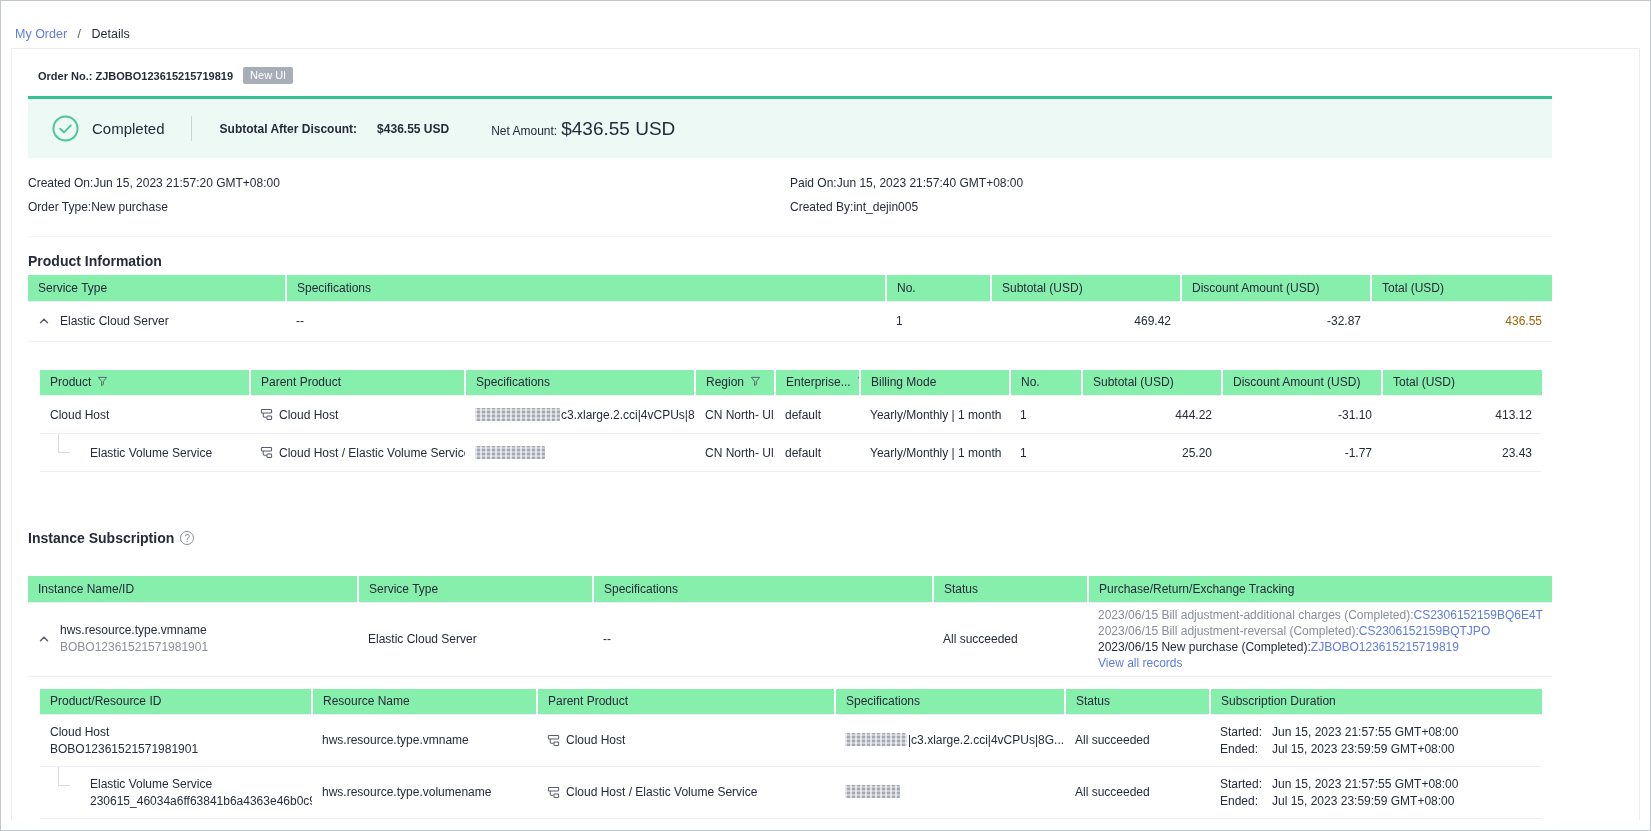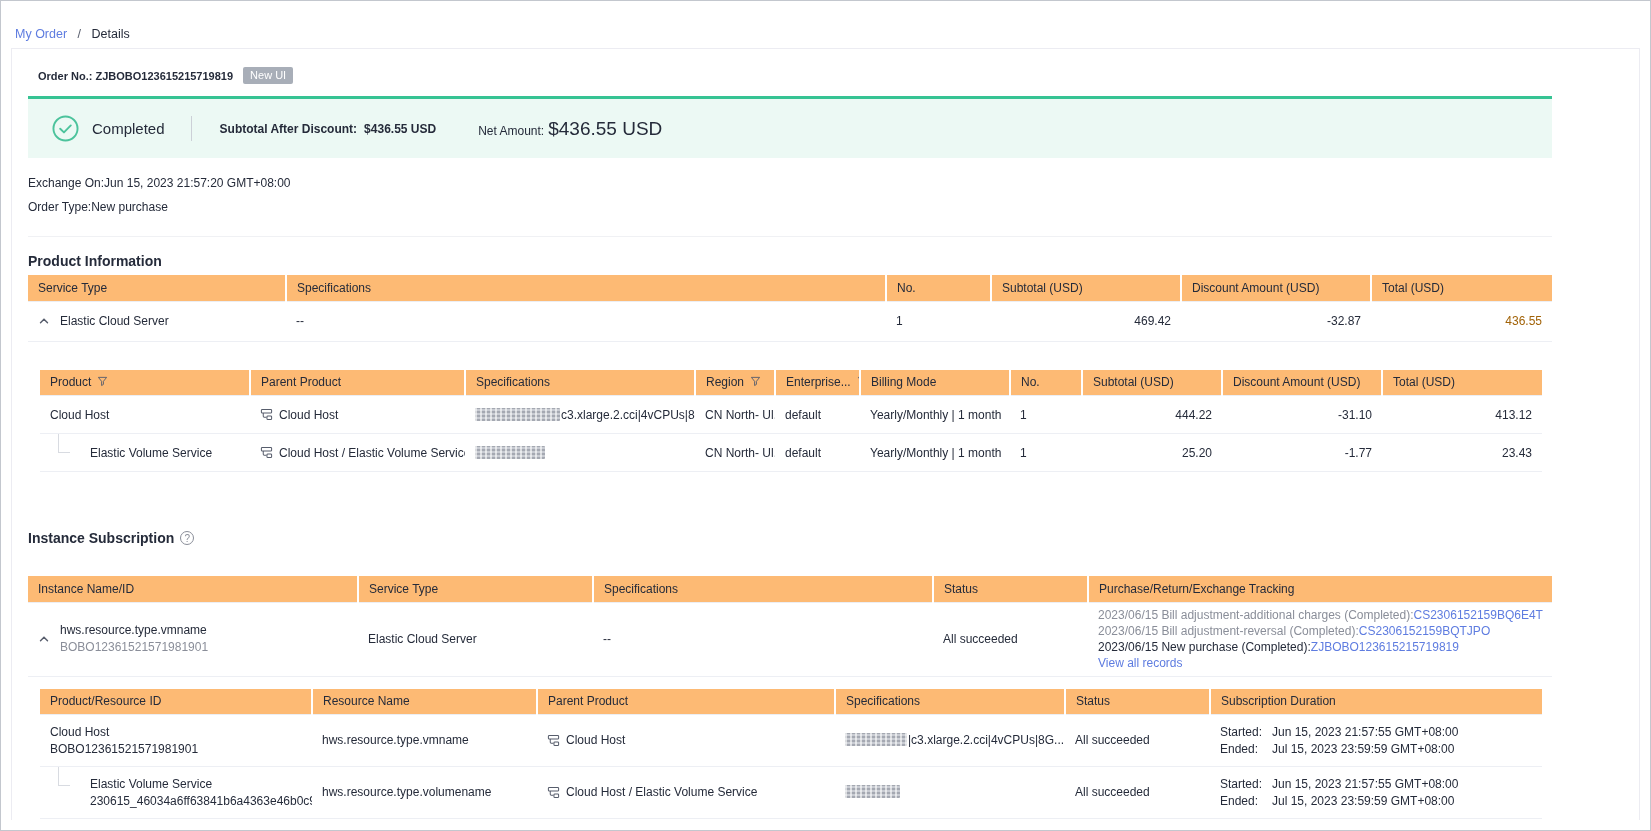--- a/index.html
+++ b/index.html
@@ -23,37 +23,37 @@
   
   .order-row { display:flex; align-items:center; padding:8px 0 12px 10px; }
   .order-no { font-size:11px; font-weight:700; }
   .badge { background:#a8aeb8; color:#fff; font-size:11px; line-height:1; padding:3px 7px; border-radius:2px; margin-left:10px; }
   
   .banner { border-top:3px solid #36c393; background:#ecf9f4; height:62px; display:flex; align-items:center; padding-left:24px; }
   .check-icon { width:27px; height:27px; margin-right:13px; flex:0 0 auto; }
   .status-text { font-size:15px; margin-right:26px;text-align:center; }
   .vdiv { width:1px; height:25px; background:#ccd0d7; margin-right:28px; }
   .subtotal-seg { font-weight:700; margin-right:42px; }
-  .subtotal-seg .lbl { margin-right:7px; }
+  .subtotal-seg .lbl { margin-right:20px; }
   .net-seg { display:flex; align-items:baseline; }
   .net-seg .lbl { }
   .net-value { font-size:19px; margin-left:4px; }
   
   .meta { display:flex; padding:16px 0 14px; border-bottom:1px solid #f0f1f4; width:1524px; }
   .meta-col { width:764px; }
   .meta-line { line-height:18px; margin-bottom:6px; }
   
   .section-title { font-size:14px; font-weight:700; margin:14px 0 0; height:20px; display:flex; align-items:center; }
   .section-title.instance { margin-top:56px; }
   .help-icon { width:14px; height:14px; border:1px solid #8a8e99; border-radius:50%; color:#8a8e99; font-size:10px; font-weight:400;
     display:inline-flex; align-items:center; justify-content:center; margin-left:6px; }
   
   table.grid { border-collapse:collapse; table-layout:fixed; width:1524px; font-size:12px; margin-top:28px; }
   table.grid.summary { margin-top:4px; }
-  .grid th { background:#fdba74; text-align:left; font-weight:400; color:#252b3a; height:26px; padding:0 10px;
+  .grid th { background:#86efac; text-align:left; font-weight:400; color:#252b3a; height:26px; padding:0 10px;
     border-right:2px solid #fff; border-bottom:1px solid #eceef3; white-space:nowrap; overflow:hidden; }
   .grid th:last-child { border-right:none; }
   .grid td { padding:0 10px; height:40px; border-bottom:1px solid #edeff4; vertical-align:middle; white-space:nowrap; overflow:hidden; }
   .num { text-align:right; }
   .red { color:#a16207; }
   .muted { color:#8a8e99; }
   .inner-wrap { margin:0 12px 0 12px; width:1502px; }
   table.inner { width:1502px; }
   table.inner td { height:38px; }
   .cell-flex { display:flex; align-items:center; }
@@ -112,22 +112,26 @@
           <span class="lbl">Subtotal After Discount:</span><span>$436.55 USD</span>
         </span>
         <span class="net-seg">
           <span class="lbl">Net Amount:</span>
           <span class="net-value">$436.55 USD</span>
         </span>
       </div>
 
       <div class="meta">
         <div class="meta-col">
-          <div class="meta-line"><span>Exchange On:</span><span>Jun 15, 2023 21:57:20 GMT+08:00</span></div>
+          <div class="meta-line"><span>Created On:</span><span>Jun 15, 2023 21:57:20 GMT+08:00</span></div>
           <div class="meta-line"><span>Order Type:</span><span>New purchase</span></div>
+        </div>
+        <div class="meta-col">
+          <div class="meta-line"><span>Paid On:</span><span>Jun 15, 2023 21:57:40 GMT+08:00</span></div>
+          <div class="meta-line"><span>Created By:</span><span>int_dejin005</span></div>
         </div>
       </div>
 
       <div class="section-title">
         <span>Product Information</span>
       </div>
 
       <table class="grid summary">
         <colgroup>
             <col style="width:258px">

